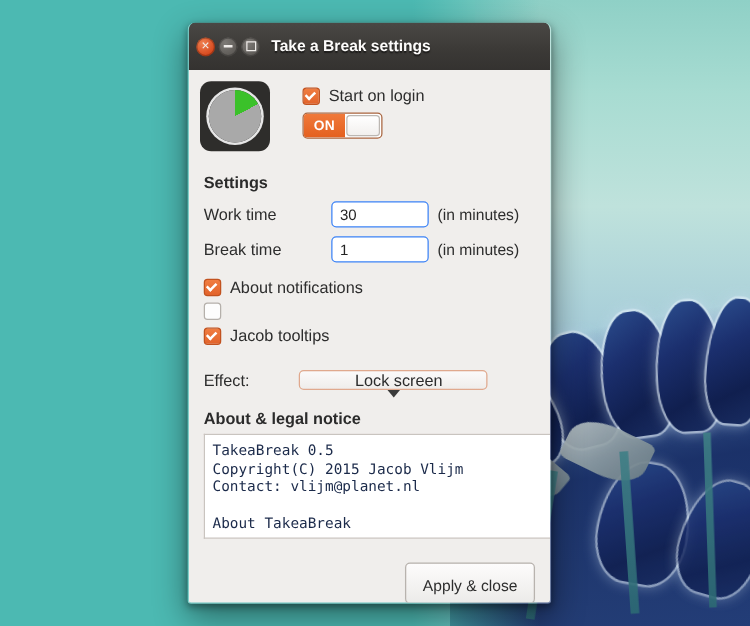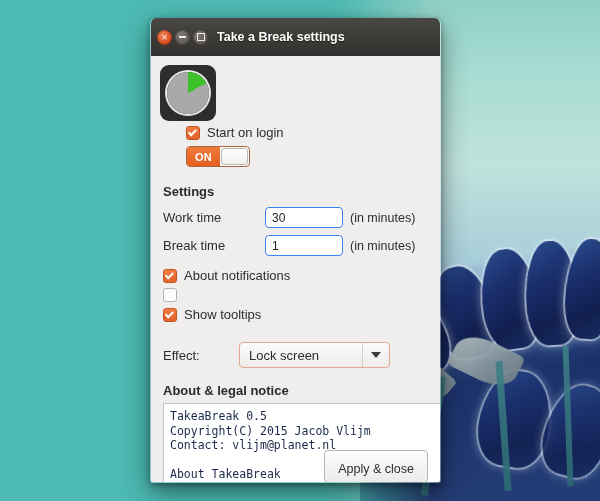--- a/index.html
+++ b/index.html
@@ -99,21 +99,20 @@
     height: 439px;
     background: #f0eeec;
     position: relative;
     padding: 0;
   }
 
   
   .toprow {
     display: flex;
     padding: 9px 0 0 9px;
-    flex-direction: column;
   }
   .appicon {
     width: 56px; height: 56px;
     border-radius: 9px;
     background: #2e2d2b;
     display: flex; align-items: center; justify-content: center;
     flex: 0 0 auto;
   }
   .pie {
     width: 42px; height: 42px; border-radius: 50%;
@@ -198,27 +197,28 @@
   }
   .field-suffix { font-size: 12.5px; color: #2d2d2d; margin-left: 7px; }
 
   .cb-group { margin: 12px 0 0 12px; }
   .cb-group .checkline { margin-bottom: 5px; }
 
   
   .effect-row { display: flex; align-items: center; margin: 20px 0 0 12px; }
   .effect-label { font-size: 13px; color: #2d2d2d; width: 76px; }
   .combo {
-    width: 151px; height: 26px;
+    width: 151px; height: 16px;
     border: 1px solid #e0a98e;
     border-radius: 4px;
     background: linear-gradient(180deg, #fbfafa 0%, #efedeb 100%);
     display: flex; align-items: center;
     box-sizing: border-box;
     position: relative;
+    flex-direction: column;
   }
   .combo .val { font-size: 13px; color: #2c2c2c; padding-left: 9px; flex: 1; }
   .combo .sep { width: 1px; height: 100%; background: #d4cfca; }
   .combo .arrow {
     width: 26px; display: flex; align-items: center; justify-content: center;
   }
   .combo .arrow i {
     display: block;
     width: 0; height: 0;
     border-left: 5px solid transparent;
@@ -343,21 +343,21 @@
     <div class="cb-group">
       <div class="checkline">
         <span class="cbox on"></span>
         <span class="lbl">About notifications</span>
       </div>
       <div class="checkline">
         <span class="cbox off"></span>
       </div>
       <div class="checkline">
         <span class="cbox on"></span>
-        <span class="lbl">Show tooltips</span>
+        <span class="lbl">Jacob tooltips</span>
       </div>
     </div>
 
     <div class="effect-row">
       <div class="effect-label">Effect:</div>
       <div class="combo">
         <div class="val">Lock screen</div>
         <div class="sep"></div>
         <div class="arrow">
             <i></i>

